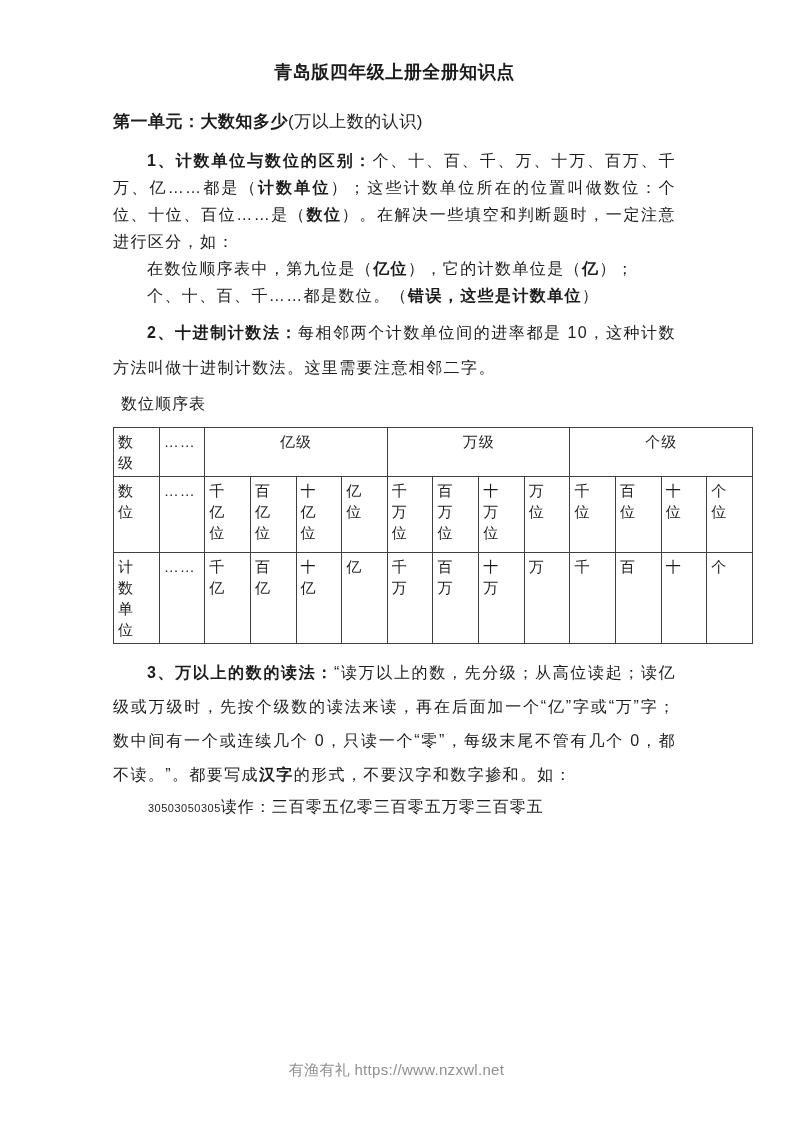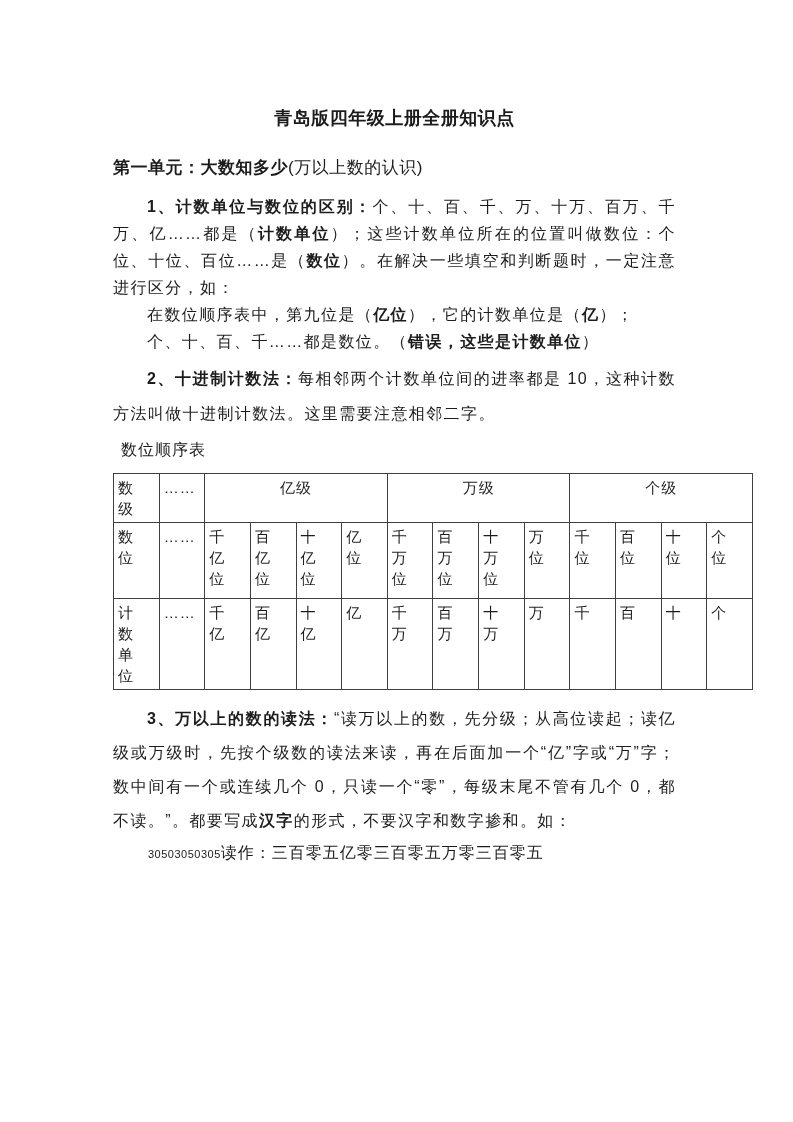--- a/index.html
+++ b/index.html
@@ -6,21 +6,21 @@
   body {
     width: 793px; height: 1122px;
     background: #ffffff;
     color: #1c1c1c;
     font-family: "Liberation Sans", sans-serif;
   }
   .page {
     position: relative;
     width: 793px; height: 1122px;
     box-sizing: border-box;
-    padding: 106px 0 0 113px;
+    padding: 60px 0 0 113px;
     overflow: hidden;
     background: #ffffff;
   }
   .doc-title {
     width: 563px;
     margin: 0 0 27px 0;
     font-size: 18px; line-height: 24px;
     font-weight: 700;
     text-align: center;
     letter-spacing: 0.5px;
@@ -182,14 +182,15 @@
           <td>个</td>
         </tr>
       </tbody>
   </table>
 
   <p class="para indent lh34"><span class="b">3、万以上的数的读法：</span><span>“读万以上的数，先分级；从高位读起；读亿级或万级时，先按个级数的读法来读，再在后面加一个“亿”字或“万”字；数中间有一个或连续几个 0，只读一个“零”，每级末尾不管有几个 0，都不读。”。都要写成</span><span class="b">汉字</span><span>的形式，不要汉字和数字掺和。如：</span></p>
 
   <p class="example"><span class="num">30503050305</span><span>读作：三百零五亿零三百零五万零三百零五</span></p>
 
 
+  <div class="footer">有渔有礼 https://www.nzxwl.net</div>
 
 </div>
 
 </body></html>

